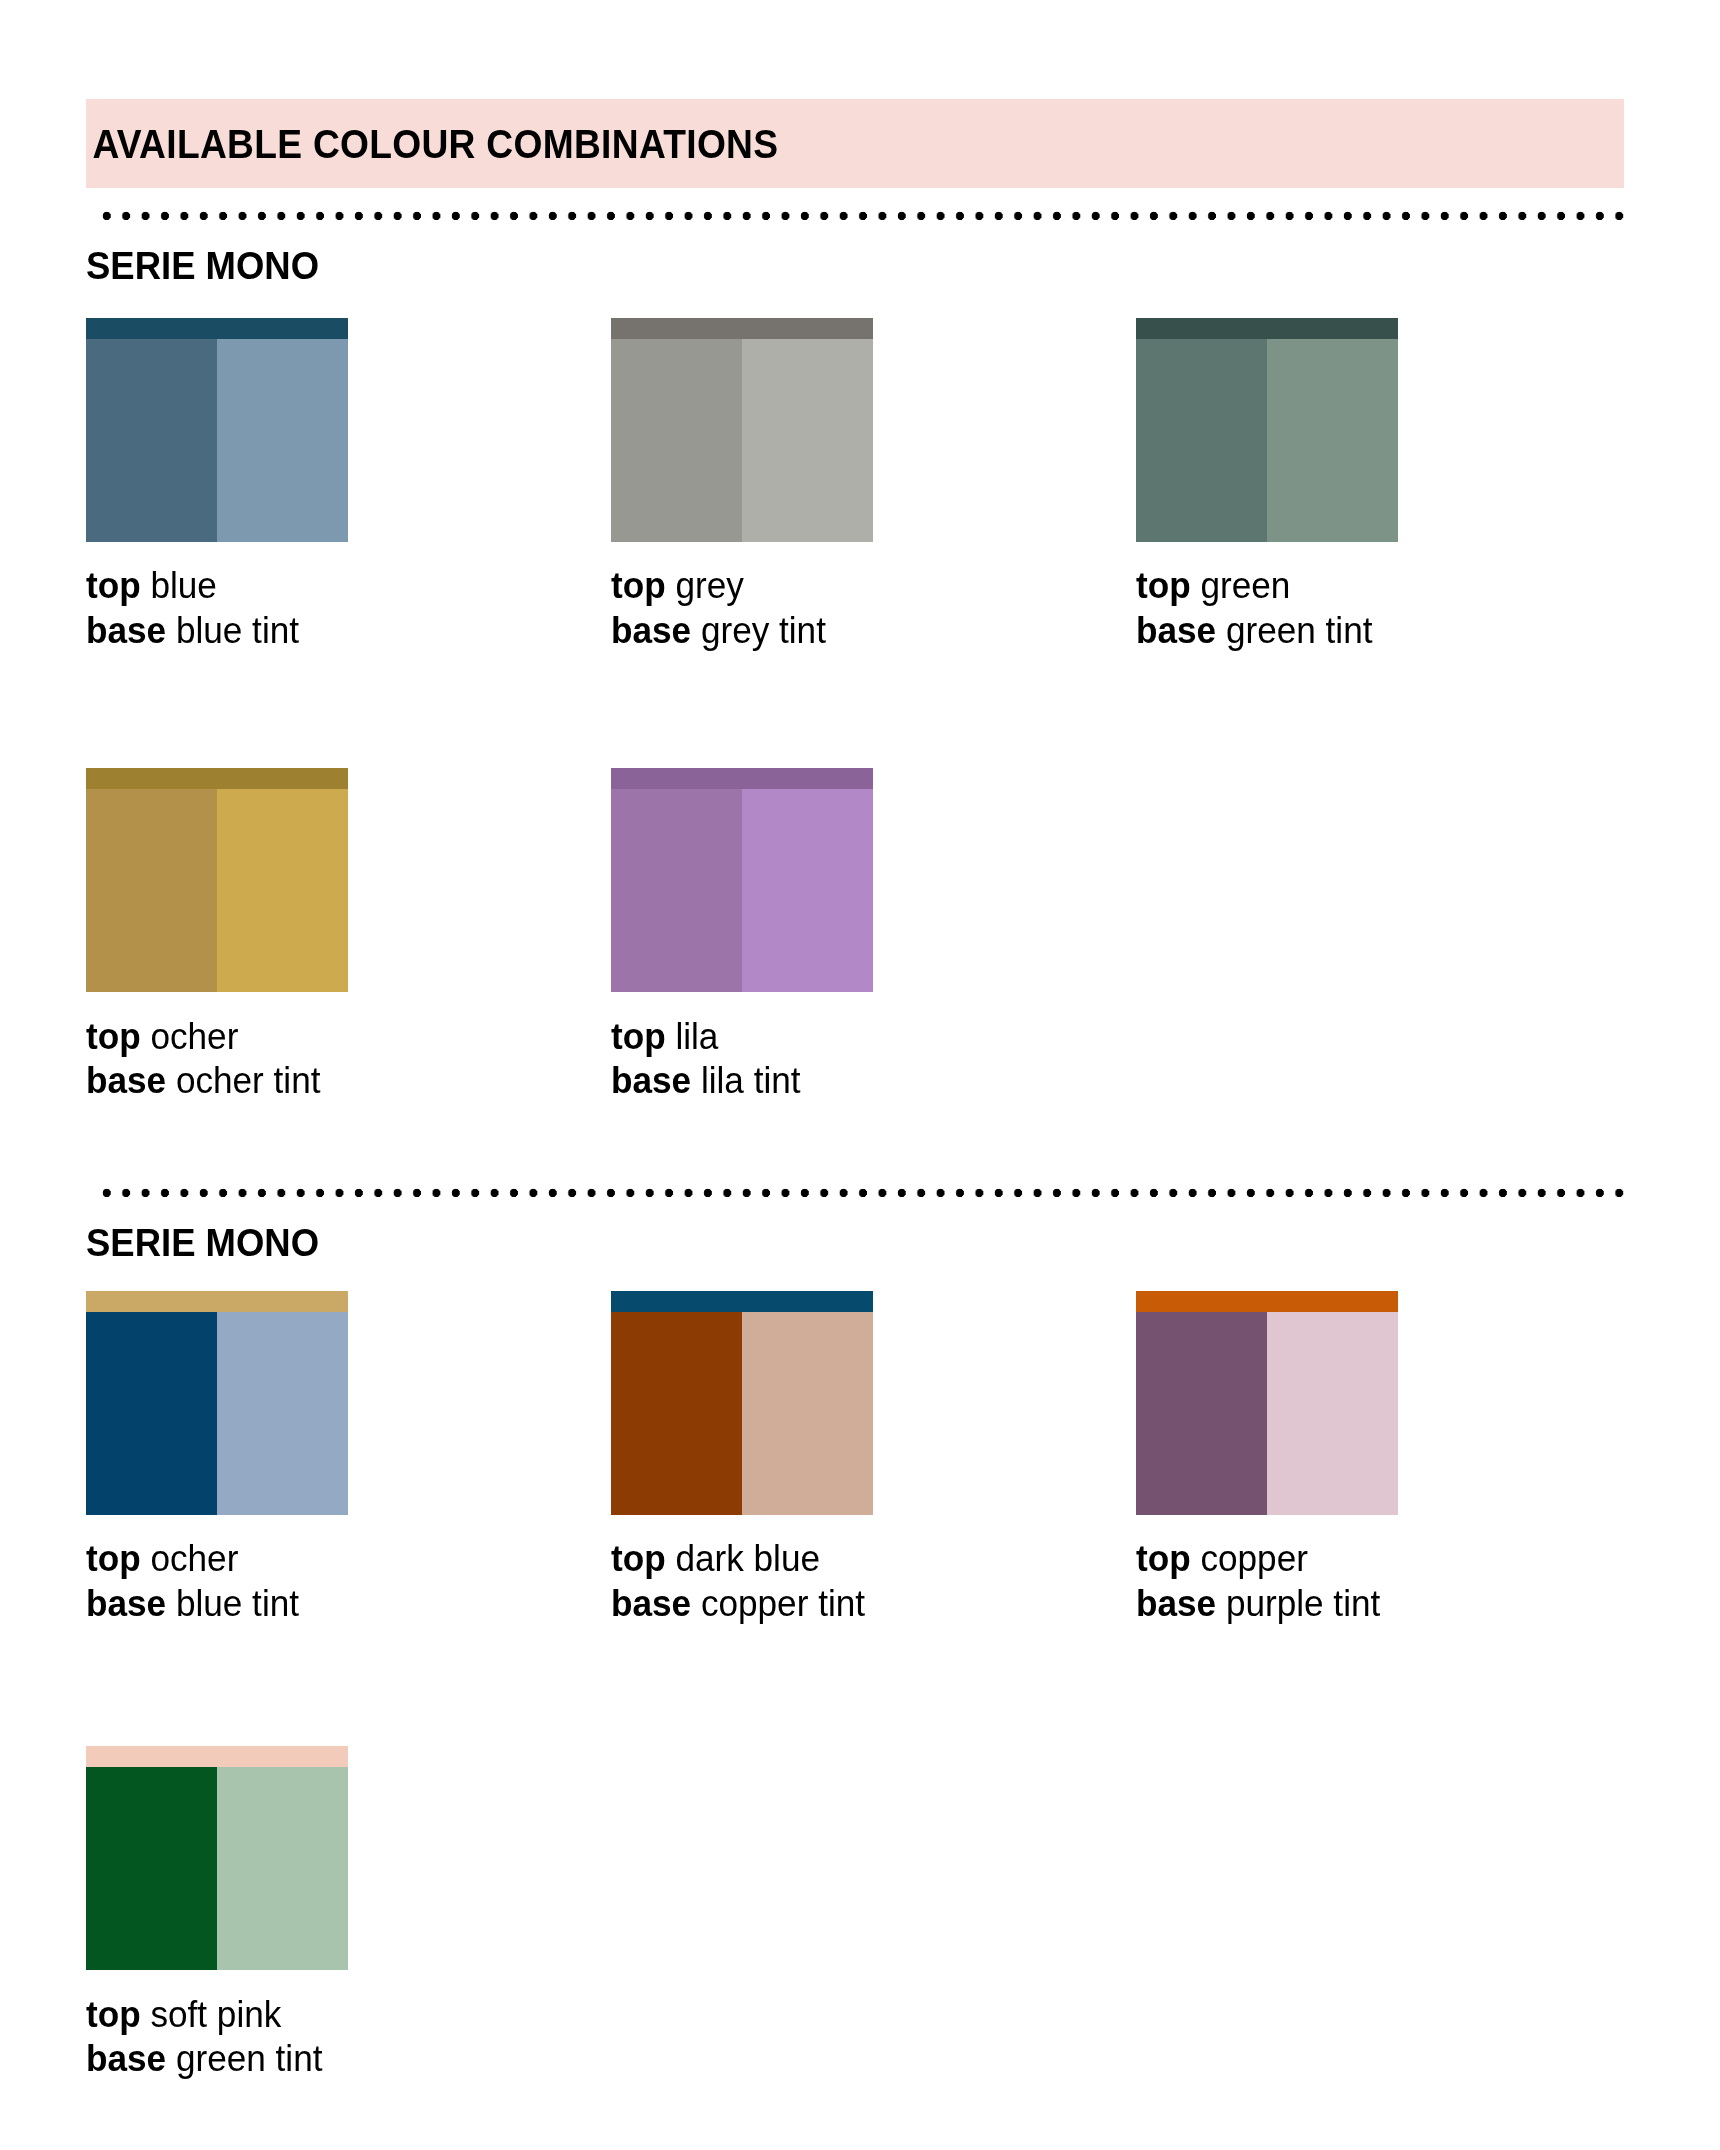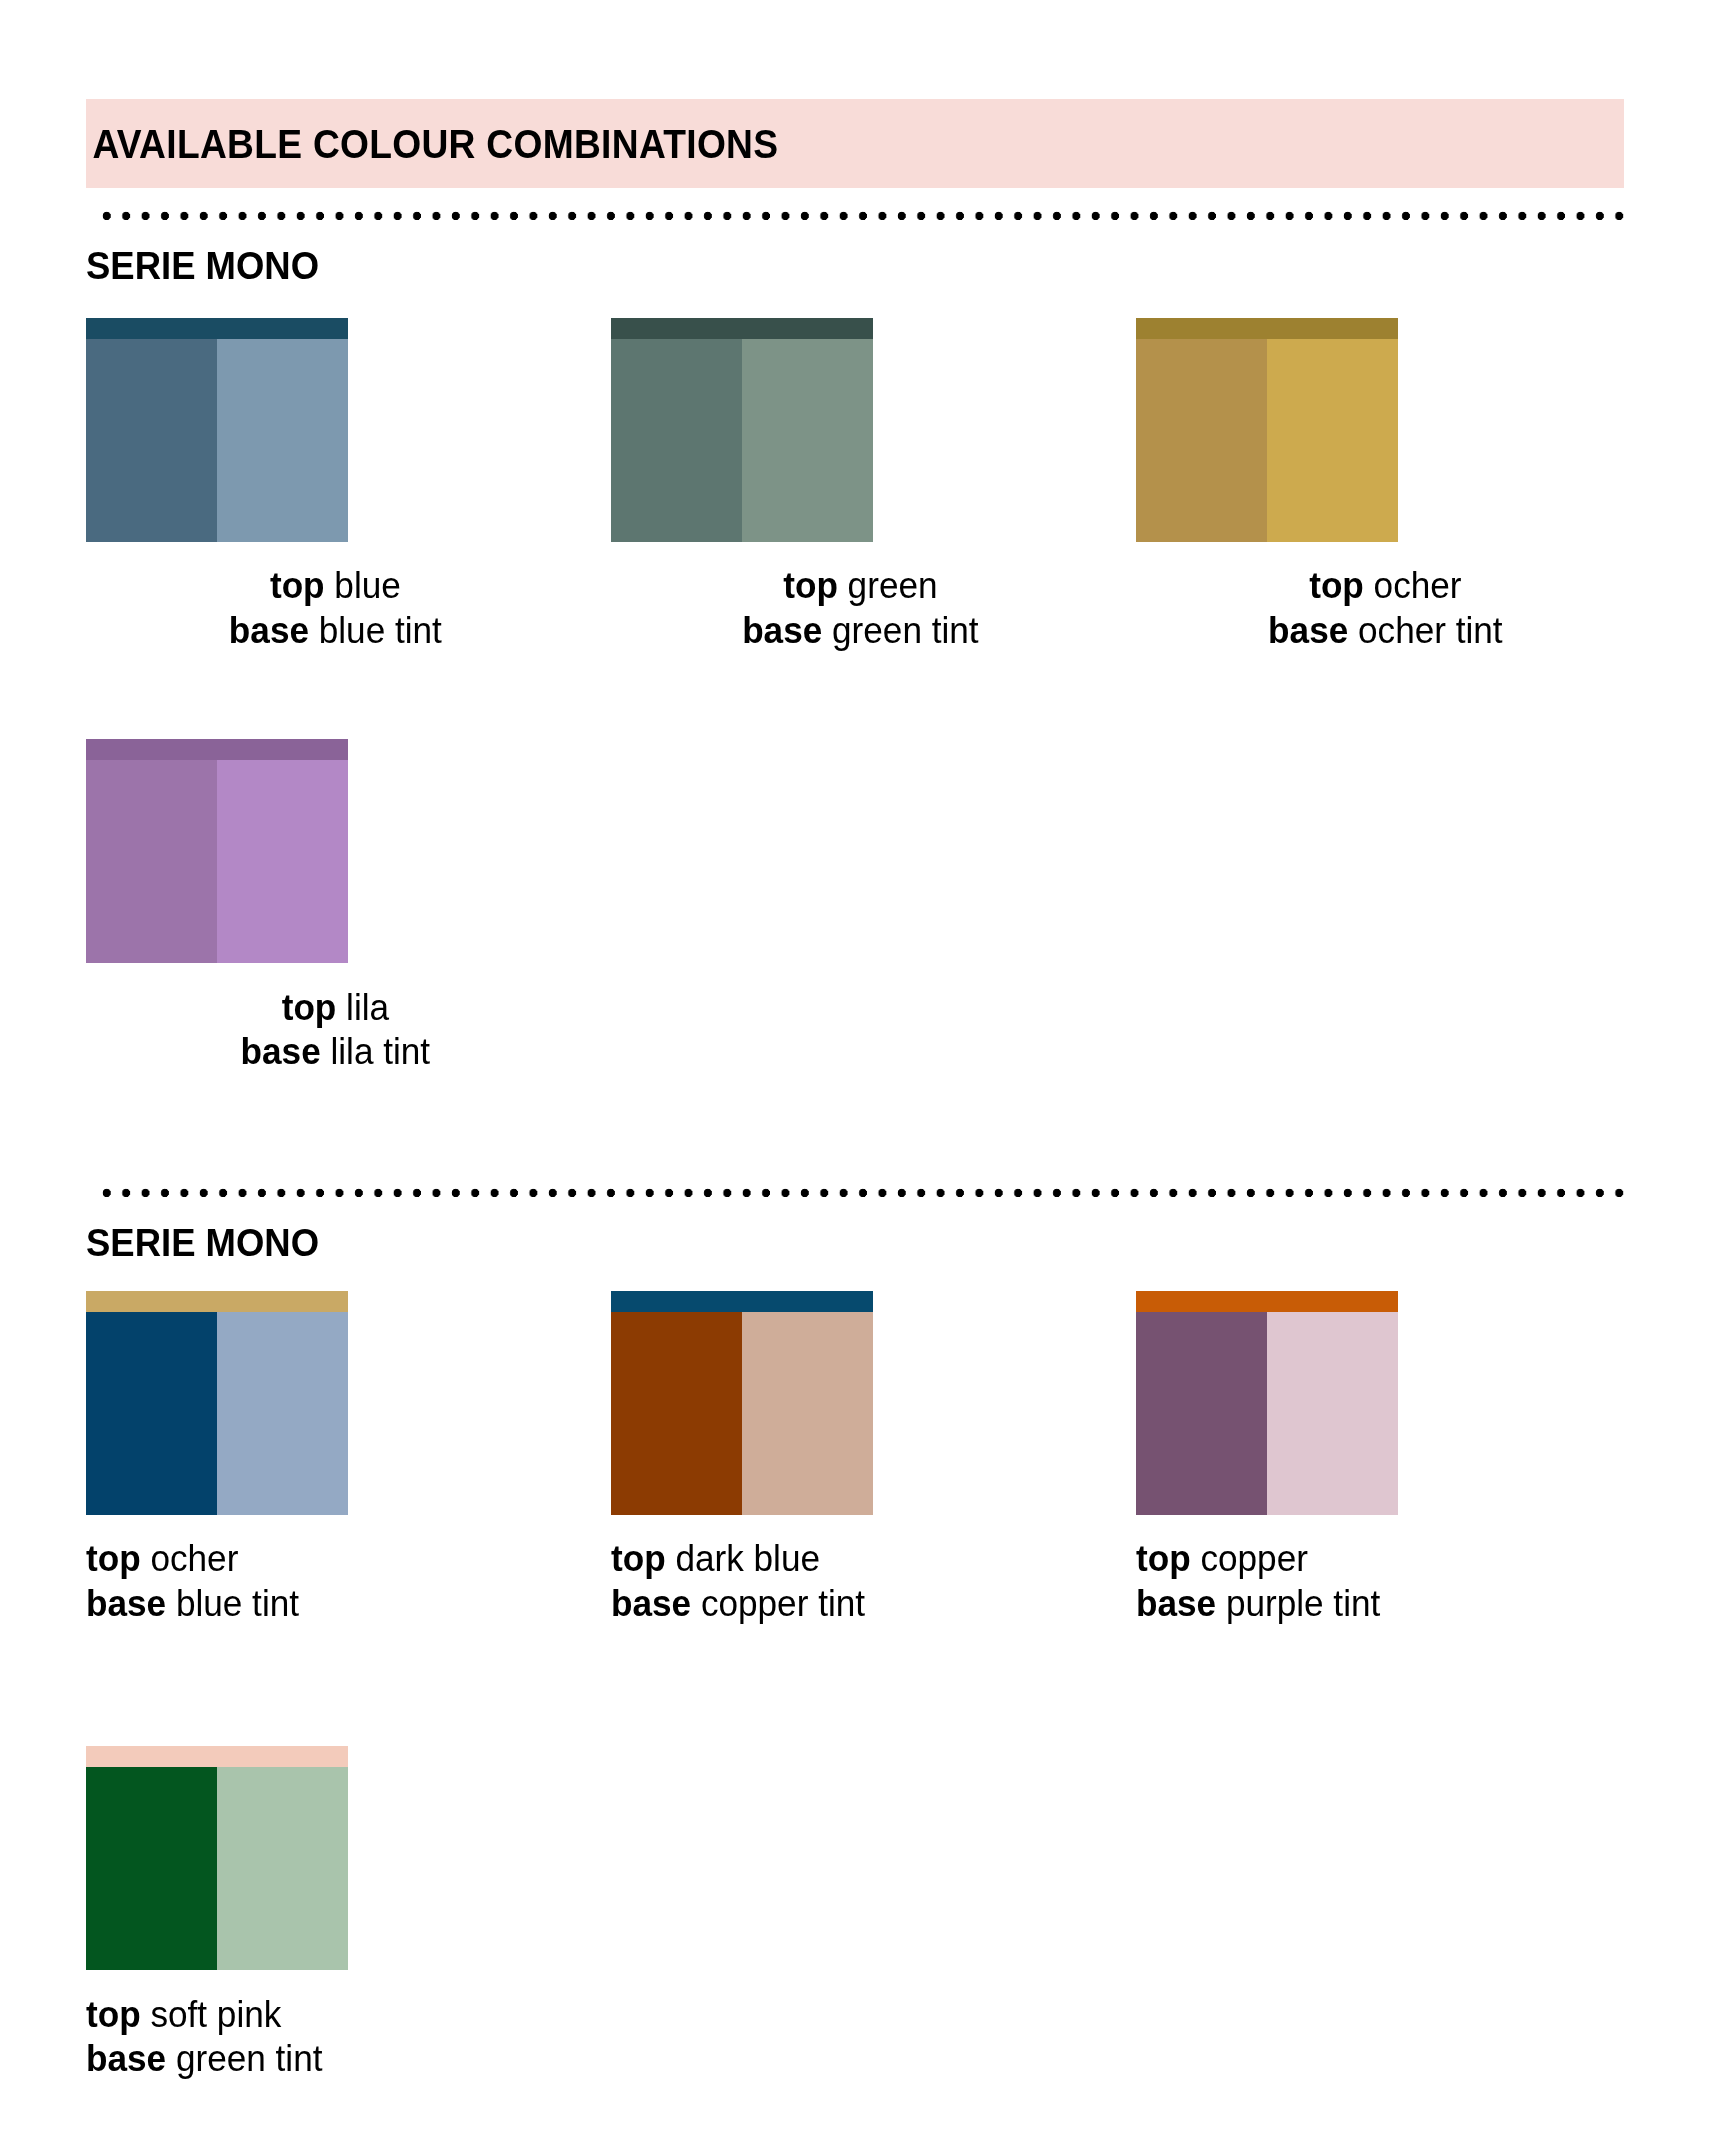--- a/index.html
+++ b/index.html
@@ -76,21 +76,21 @@
 
   
   .grid {
     position: absolute;
     left: 86px;
     width: 1549px;
     display: grid;
     grid-template-columns: repeat(3, 525px);
     grid-auto-rows: auto;
   }
-  .grid.g1 { top: 318px;  row-gap: 86px; text-align: center; }
+  .grid.g1 { top: 318px;  row-gap: 115px; }
   .grid.g2 { top: 1291px; row-gap: 120px; }
 
   .card {
     width: 525px;
   }
   .swatch {
     width: 262px;
     height: 224px;
     display: flex;
     flex-direction: column;
@@ -146,20 +146,33 @@
             <div class="swatch-right" style="background: rgb(125, 153, 175);"></div>
           </div>
         </div>
         <div class="caption">
           <span class="caption-line"><span class="k">top</span> <span class="v">blue</span></span>
           <span class="caption-line"><span class="k">base</span> <span class="v">blue tint</span></span>
         </div>
       </div>
       <div class="card">
         <div class="swatch">
+          <div class="swatch-top" style="background: rgb(118, 115, 111);"></div>
+          <div class="swatch-body">
+            <div class="swatch-left" style="background: rgb(152, 152, 146);"></div>
+            <div class="swatch-right" style="background: rgb(174, 175, 168);"></div>
+          </div>
+        </div>
+        <div class="caption">
+          <span class="caption-line"><span class="k">top</span> <span class="v">grey</span></span>
+          <span class="caption-line"><span class="k">base</span> <span class="v">grey tint</span></span>
+        </div>
+      </div>
+      <div class="card">
+        <div class="swatch">
           <div class="swatch-top" style="background: rgb(56, 80, 75);"></div>
           <div class="swatch-body">
             <div class="swatch-left" style="background: rgb(93, 118, 112);"></div>
             <div class="swatch-right" style="background: rgb(125, 147, 135);"></div>
           </div>
         </div>
         <div class="caption">
           <span class="caption-line"><span class="k">top</span> <span class="v">green</span></span>
           <span class="caption-line"><span class="k">base</span> <span class="v">green tint</span></span>
         </div>

